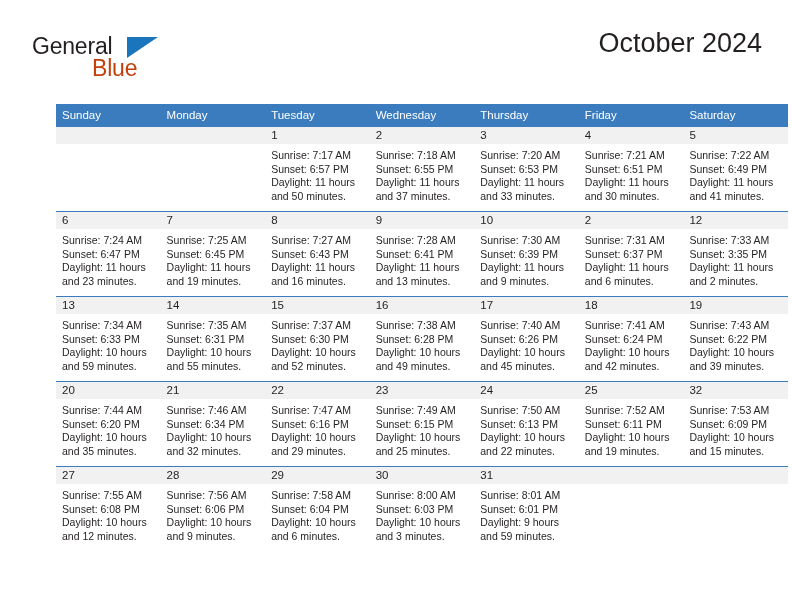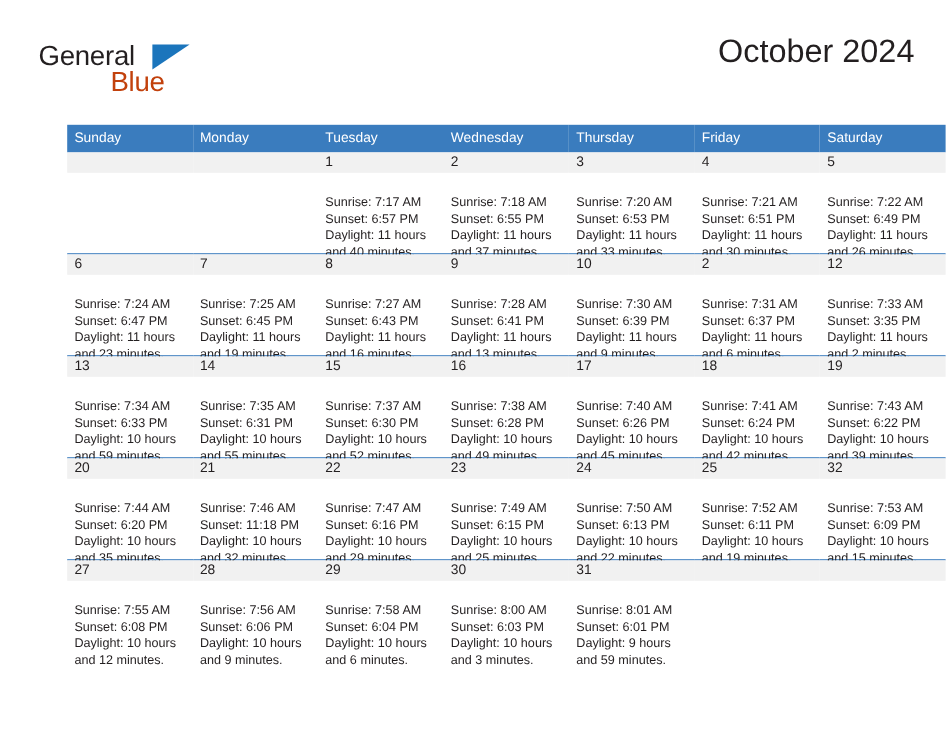--- a/index.html
+++ b/index.html
@@ -125,21 +125,21 @@
   }
   .daynum-band {
     background: #f1f1f1;
     height: 17px;
     line-height: 17px;
     padding-left: 6px;
     font-size: 11.5px;
     color: #231f20;
   }
   .details {
-    padding: 19px 5px 0 6px;
+    padding: 5px 5px 0 6px;
     font-size: 10.5px;
     line-height: 13.6px;
     color: #231f20;
   }
   .details div { white-space: nowrap; }
 </style>
 </head>
 <body>
 
 <div class="page">
@@ -204,21 +204,21 @@
           </div>
         </div>
           </td>
         <td>
             <div class="cell">
           <div class="daynum-band">1</div>
           <div class="details">
             <div>Sunrise: 7:17 AM</div>
             <div>Sunset: 6:57 PM</div>
             <div>Daylight: 11 hours</div>
-            <div>and 40 minutes.</div>
+            <div>and 50 minutes.</div>
           </div>
         </div>
           </td>
         <td>
             <div class="cell">
           <div class="daynum-band">2</div>
           <div class="details">
             <div>Sunrise: 7:18 AM</div>
             <div>Sunset: 6:55 PM</div>
             <div>Daylight: 11 hours</div>
@@ -248,21 +248,21 @@
           </div>
         </div>
           </td>
         <td>
             <div class="cell">
           <div class="daynum-band">5</div>
           <div class="details">
             <div>Sunrise: 7:22 AM</div>
             <div>Sunset: 6:49 PM</div>
             <div>Daylight: 11 hours</div>
-            <div>and 26 minutes.</div>
+            <div>and 41 minutes.</div>
           </div>
         </div>
           </td>
       </tr>
 
       <tr class="week-row">
         <td>
             <div class="cell">
           <div class="daynum-band">6</div>
           <div class="details">
@@ -431,21 +431,21 @@
             <div>Daylight: 10 hours</div>
             <div>and 35 minutes.</div>
           </div>
         </div>
           </td>
         <td>
             <div class="cell">
           <div class="daynum-band">21</div>
           <div class="details">
             <div>Sunrise: 7:46 AM</div>
-            <div>Sunset: 11:18 PM</div>
+            <div>Sunset: 6:34 PM</div>
             <div>Daylight: 10 hours</div>
             <div>and 32 minutes.</div>
           </div>
         </div>
           </td>
         <td>
             <div class="cell">
           <div class="daynum-band">22</div>
           <div class="details">
             <div>Sunrise: 7:47 AM</div>

